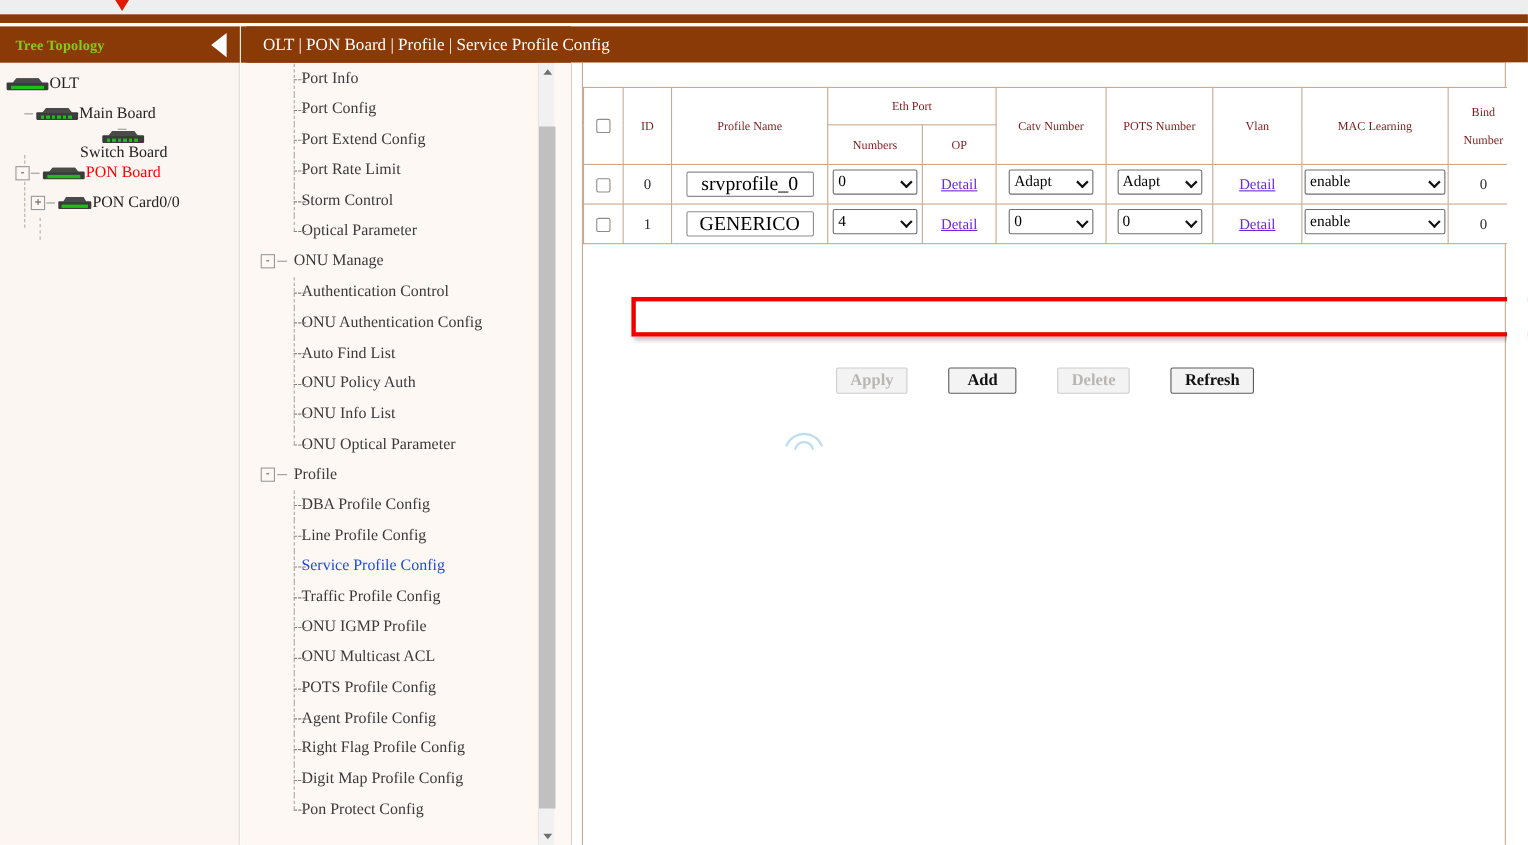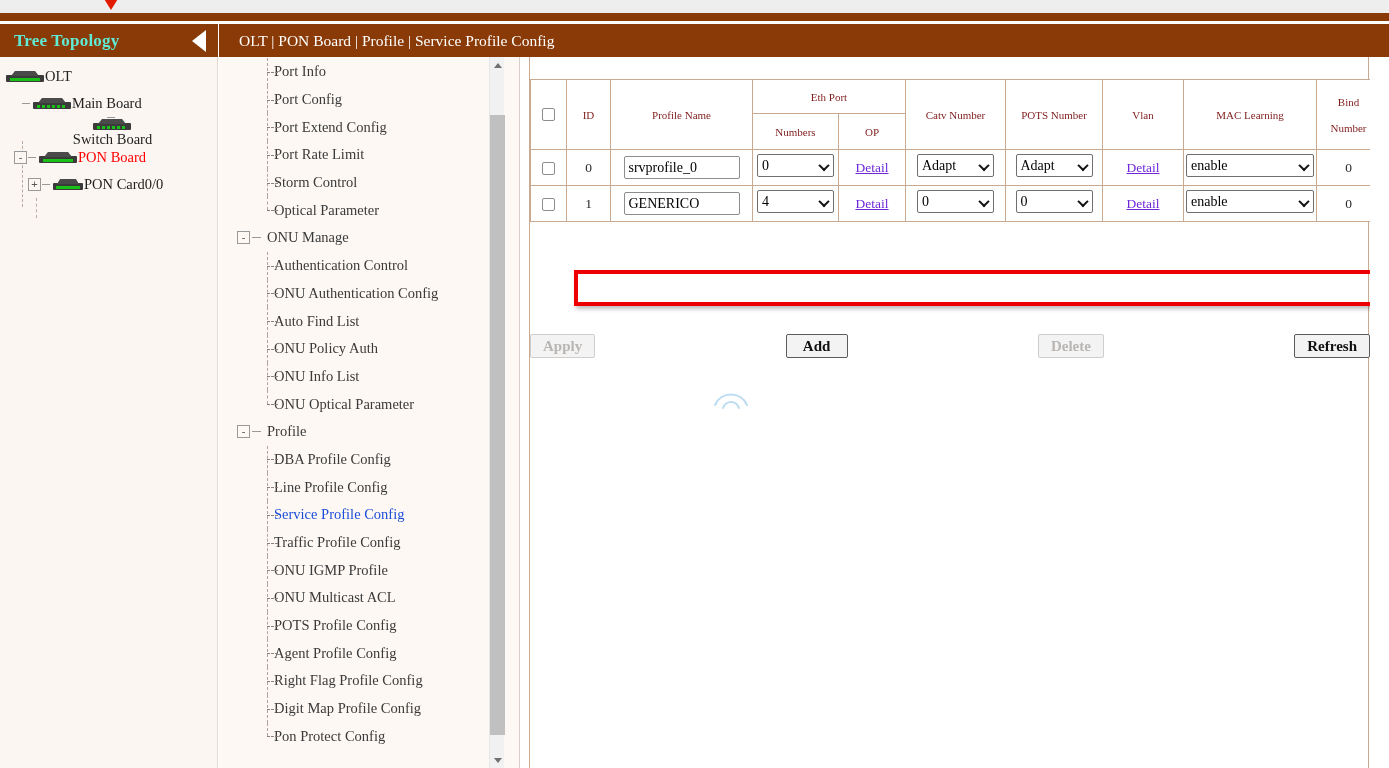--- a/index.html
+++ b/index.html
@@ -38,21 +38,21 @@
     background: #fbf6f2;
     border-right: 1px solid #e3d9d2;
   }
   #tree-panel-header {
     position: absolute; left: 0; top: 0; width: 218px; height: 33px;
     background: #8a3a06;
     display: flex; align-items: center; justify-content: space-between;
     padding: 0 12px 0 14px;
   }
   #tree-panel-title {
-    color: #5eead4; font-size: 17px; font-weight: bold;
+    color: #84cc16; font-size: 13px; font-weight: bold;
     letter-spacing: .2px;
   }
   #tree-collapse-arrow {
     width: 0; height: 0;
     border-top: 11px solid transparent;
     border-bottom: 11px solid transparent;
     border-right: 14px solid #ffffff;
     cursor: pointer;
   }
   #tree-body { position: absolute; left: 0; top: 33px; width: 218px; bottom: 0; padding-top: 6px; }
@@ -193,22 +193,22 @@
   table.grid thead tr.r2 th { height: 36px; }
   table.grid td {
     height: 36px; font-size: 13.5px; color: #2a2a2a;
   }
   .cb {
     width: 13px; height: 13px; border: 1px solid #8d8d8d; border-radius: 2px;
     background: #fff; display: inline-block; vertical-align: middle; cursor: pointer;
   }
   .tin {
     width: 116px; height: 23px; border: 1px solid #8d8d8d; background: #fff;
-    font-family: "Liberation Serif", serif; font-size: 14px; color: #000;
-    padding: 0 4px; border-radius: 2px;
+    font-family: "Liberation Serif", serif; font-size: 18px; color: #000;
+    text-align: center; padding: 0 4px; border-radius: 2px;
   }
   .tsel {
     width: 77px; height: 23px; border: 1px solid #6f6f6f; background: #fff;
     font-family: "Liberation Serif", serif; font-size: 14px; color: #000;
     text-align: left; padding: 0 18px 0 4px; border-radius: 2px;
     position: relative; display: inline-block; line-height: 21px; cursor: pointer;
     white-space: nowrap; overflow: hidden;
   }
   .tsel .chev {
     position: absolute; right: 5px; top: 8px;
@@ -235,21 +235,21 @@
   #row-highlight {
     position: absolute; left: 44px; top: 191px; width: 820px; height: 36px;
     border: 4px solid #ee0000;
     box-shadow: 2px 3px 4px rgba(0,0,0,.25);
     pointer-events: none;
   }
 
   
   #btn-row {
     position: absolute; left: 0; top: 255px; width: 840px;
-    display: flex; justify-content: space-between; gap: 37px;
+    display: flex; justify-content: center; gap: 37px;
   }
   .btn {
     min-width: 62px; height: 24px; padding: 0 12px;
     background: #f3f3f3; border: 1px solid #5c5c5c; border-radius: 2px;
     font-family: "Liberation Serif", serif; font-size: 15px; font-weight: bold;
     color: #111; cursor: pointer; line-height: 22px; text-align: center;
   }
   .btn.disabled {
     color: #b9b5b2; border-color: #d0cdca; background: #f3f3f3; cursor: default;
   }

